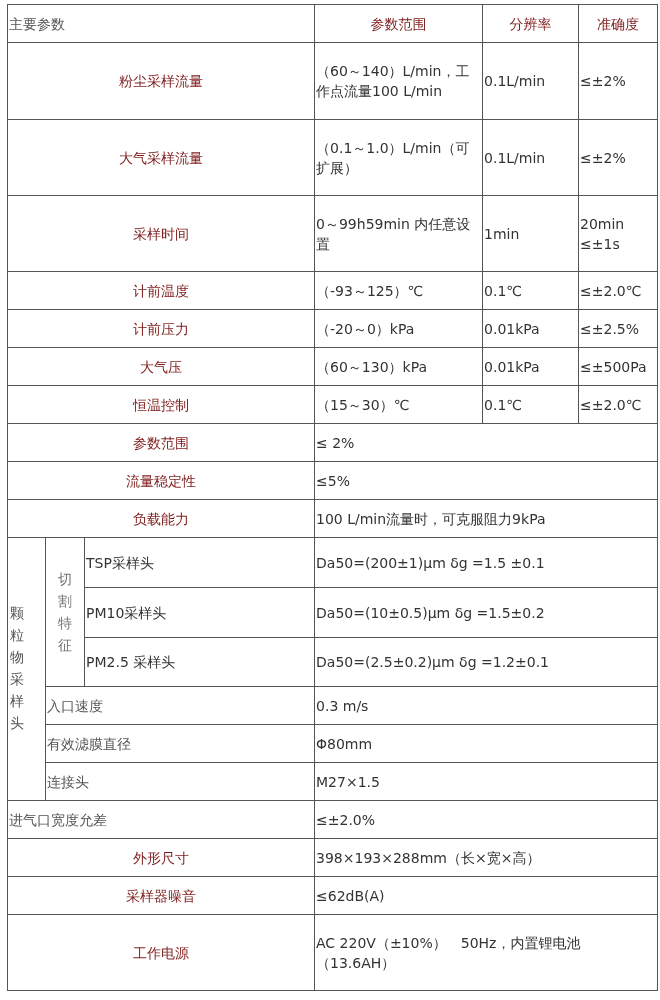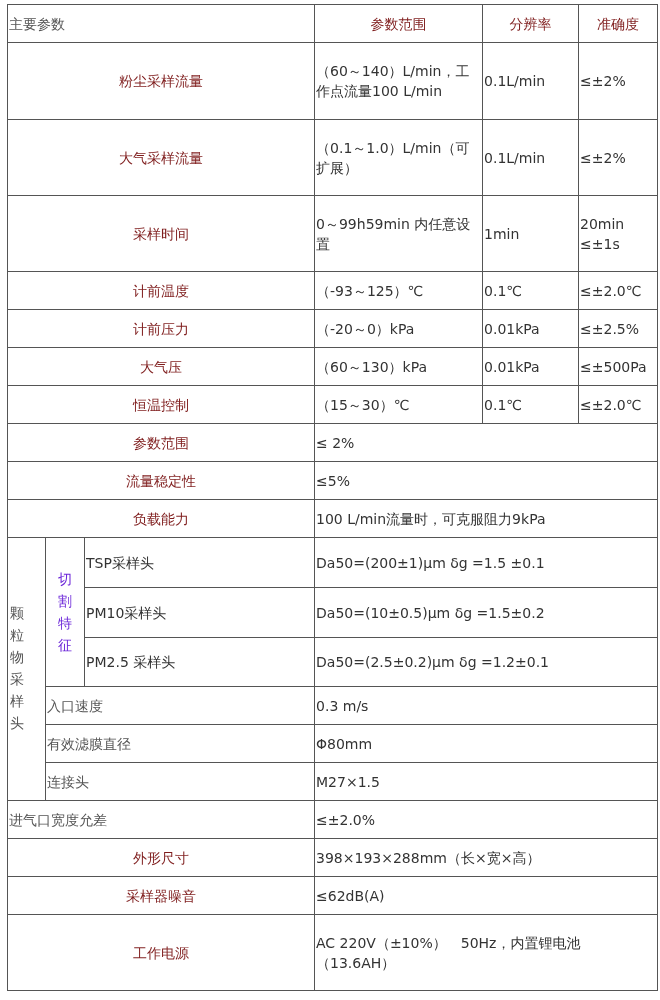--- a/index.html
+++ b/index.html
@@ -2,21 +2,21 @@
 <html><head>
 <meta charset="utf-8">
 <style>
   html, body { margin:0; padding:0; background:#ffffff; }
   body { width:660px; height:1000px; position:relative; overflow:hidden; font-family:"DejaVu Sans", sans-serif; color:#333; }
   table { position:absolute; left:7px; top:4px; border-collapse:collapse; table-layout:fixed; width:650px; }
   td { border:1px solid #555; font-size:14px; padding:0 1px; vertical-align:middle; line-height:20px; color:#333; }
   .serif { font-family:"DejaVu Serif", serif; color:#555; }
   .lbl { text-align:center; color:#7f1d1d; font-family:"DejaVu Serif", serif; }
   .vert { text-align:left; font-family:Liberation Serif, serif; color:#555; line-height:22px; padding-left:2px; }
-  .vert2 { text-align:center; font-family:"DejaVu Serif", serif; color:#6d28d9; line-height:22px; }
+  .vert2 { text-align:center; font-family:"DejaVu Serif", serif; color:#737373; line-height:22px; }
 </style>
 </head>
 <body>
 
 <table>
   <colgroup>
     <col style="width:38px">
       <col style="width:39px">
       <col style="width:230px">
     <col style="width:168px">

